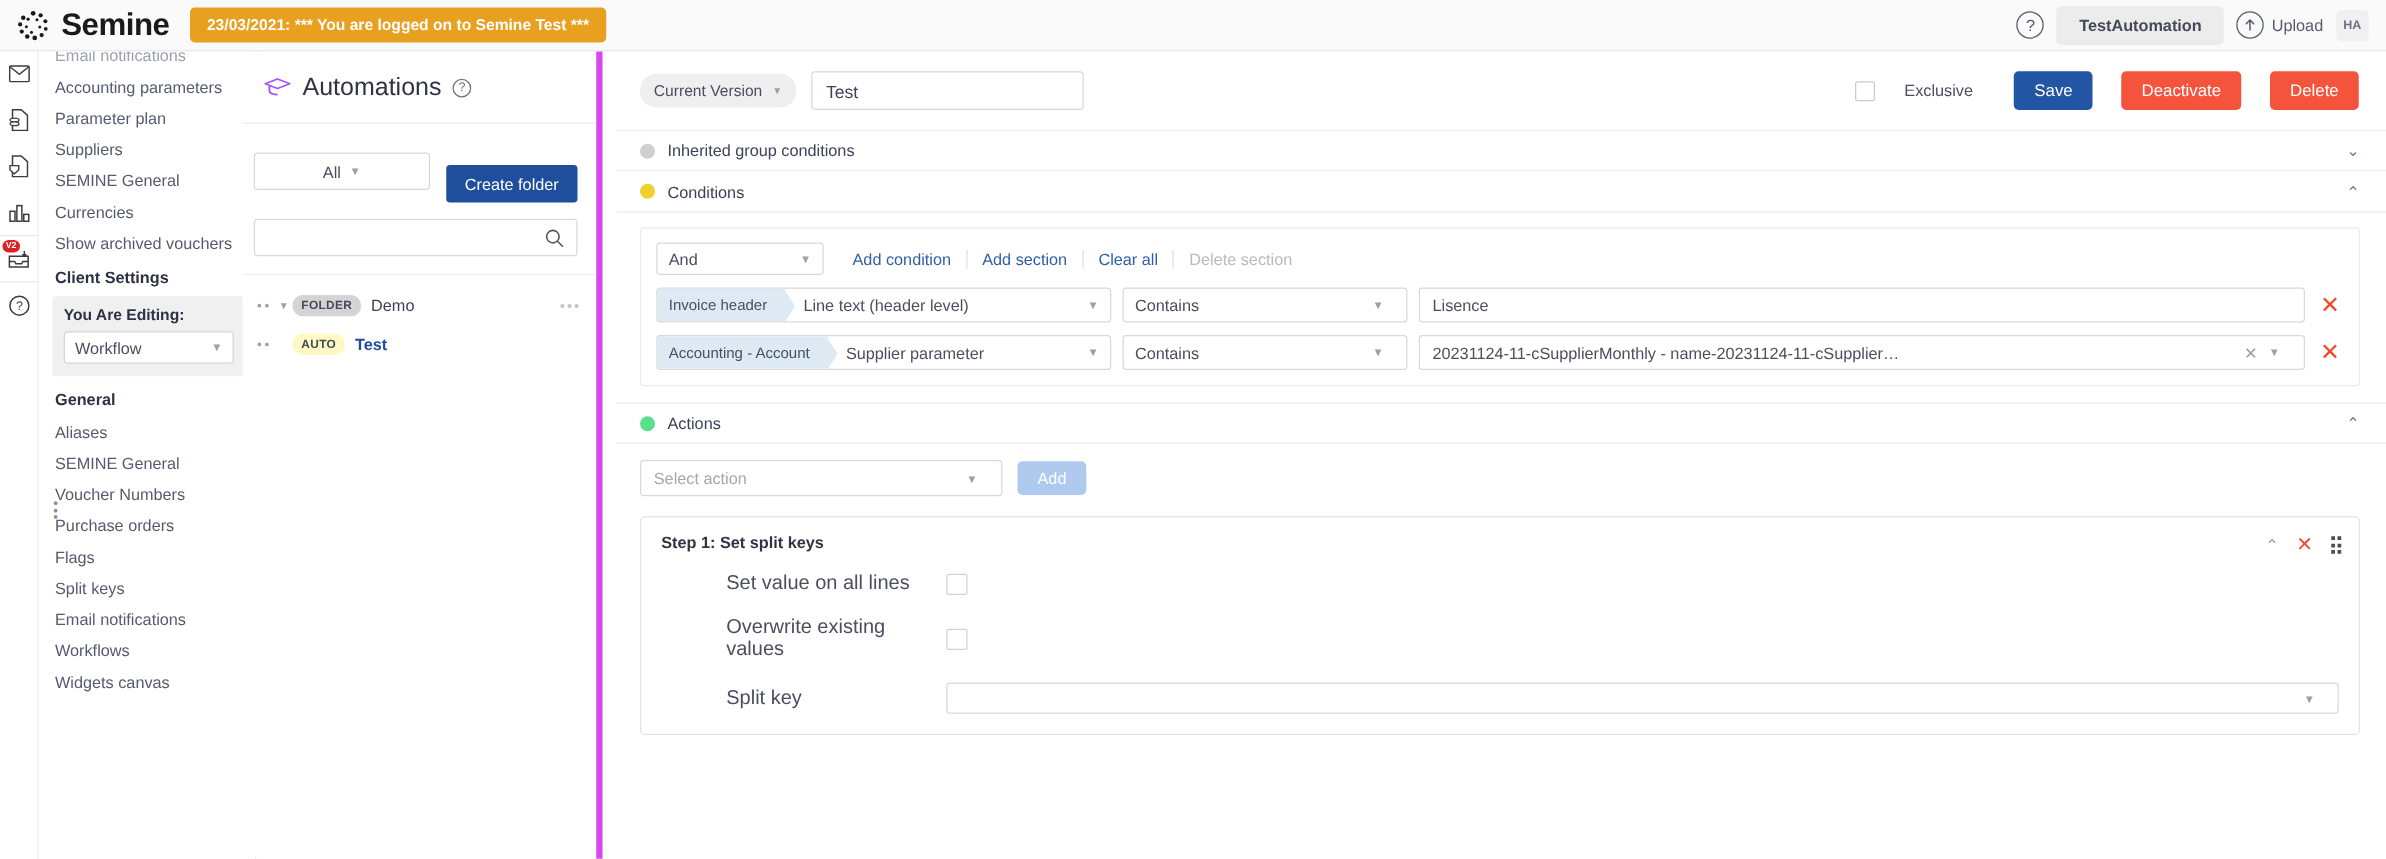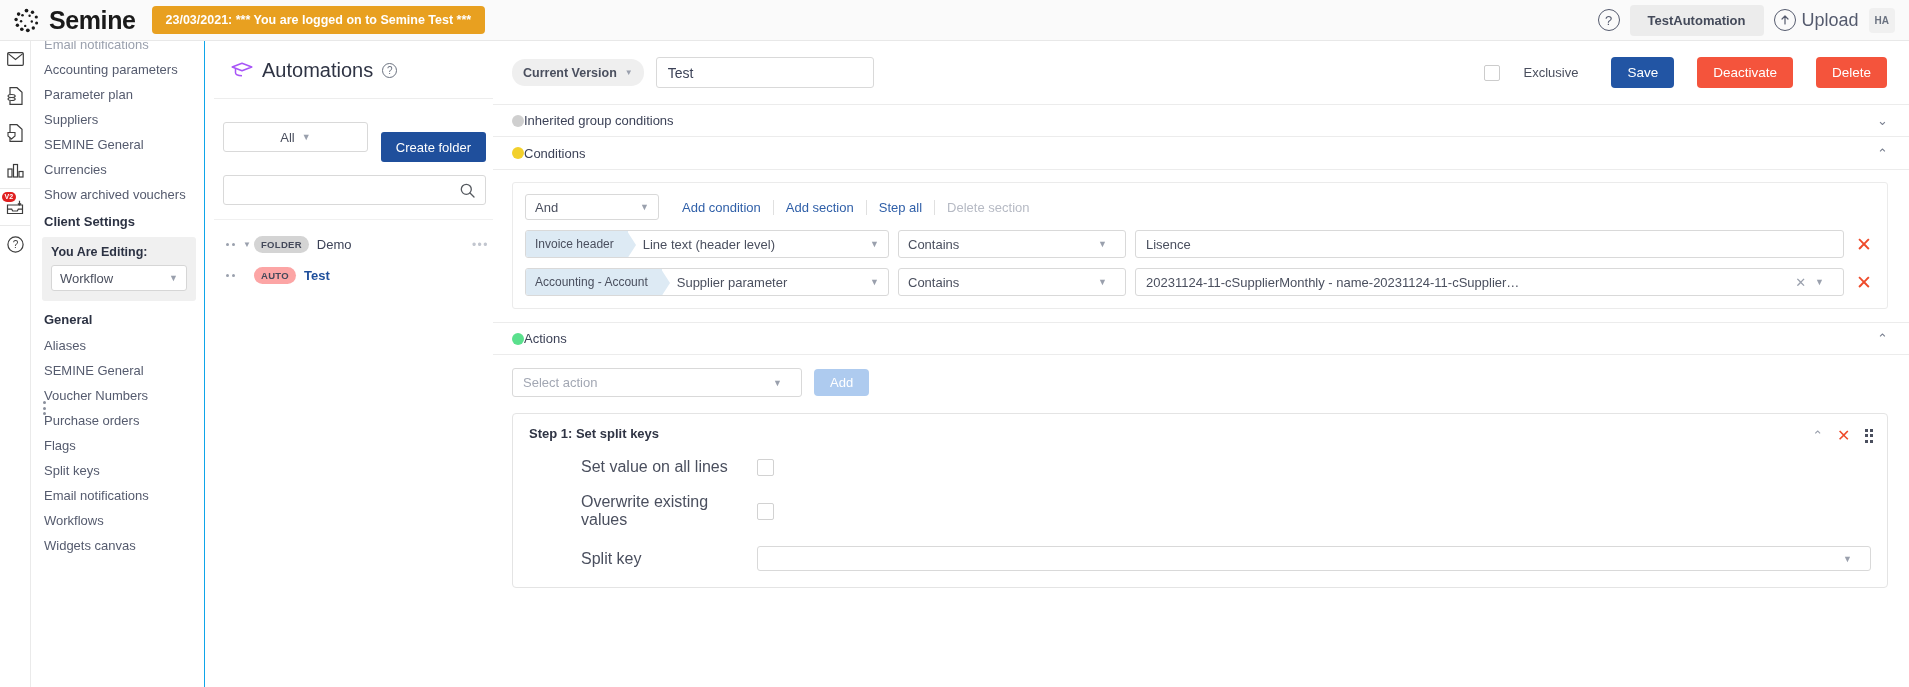--- a/index.html
+++ b/index.html
@@ -46,21 +46,21 @@
     width: 22px; height: 22px; border-radius: 50%;
     border: 1.4px solid #555b6e;
     display: flex; align-items: center; justify-content: center;
     font-size: 13px; color: #555b6e;
   }
   .env-chip {
     background: #ececec; color: #444a5a;
     font-size: 13px; font-weight: bold;
     padding: 8px 18px; border-radius: 4px;
   }
-  .upload-grp { display: flex; align-items: center; gap: 6px; color: #555b6e; font-size: 18px; }
+  .upload-grp { display: flex; align-items: center; gap: 6px; color: #555b6e; font-size: 13px; }
   .avatar-chip {
     background: #f0f0f0; color: #6b7280;
     font-size: 10px; font-weight: bold;
     padding: 7px 6px; border-radius: 4px;
   }
 
   
   .rail {
     position: absolute; top: 41px; left: 0;
     width: 31px; height: 646px;
@@ -117,24 +117,24 @@
   }
   .caret { margin-left: auto; font-size: 9px; color: #9aa0ad; }
   .drag-dots {
     position: absolute; left: 12px; top: 360px;
     display: flex; flex-direction: column; gap: 2.5px;
   }
   .drag-dots i { width: 3px; height: 3px; border-radius: 50%; background: #8a8f9c; display: block; }
 
   
   .auto-panel {
-    position: absolute; top: 41px; left: 214px;
+    position: absolute; top: 41px; left: 194px;
     width: 288px; height: 646px;
     background: #ffffff;
-    border-right: 1px solid #d946ef;
+    border-right: 5px solid #d946ef;
   }
   .auto-title {
     display: flex; align-items: center; gap: 9px;
     padding: 18px 0 16px 17px;
     border-bottom: 1px solid #ededed;
   }
   .auto-title h1 {
     margin: 0; font-size: 20px; font-weight: normal; color: #2f3444;
   }
   .help-ring {
@@ -177,41 +177,41 @@
     font-size: 13px;
   }
   .grip { display: flex; gap: 2.5px; width: 14px; }
   .grip i { width: 3px; height: 3px; border-radius: 50%; background: #9aa0ad; display: block; }
   .tri { color: #9aa0ad; font-size: 8px; width: 14px; text-align: center; }
   .tag {
     border-radius: 9px; font-size: 9.5px; font-weight: bold;
     padding: 3px 7px; letter-spacing: 0.3px;
   }
   .tag-folder { background: #d4d4d4; color: #44495a; }
-  .tag-auto { background: #fca5a5; color: #44495a; }
+  .tag-auto { background: #fef9c3; color: #44495a; }
   .tree-label { margin-left: 8px; color: #3c4257; }
   .tree-label.link { color: #1f4f9c; font-weight: bold; }
   .ellipsis { margin-left: auto; color: #c2c6cf; letter-spacing: 1.5px; font-size: 12px; }
 
   
   .editor {
     position: absolute; top: 41px; left: 493px;
     width: 1416px; height: 646px;
     background: #ffffff;
     overflow: hidden;
   }
   .editor-head {
     display: flex; align-items: center;
     padding: 16px 22px 16px 19px;
     gap: 12px;
   }
   .ver-chip {
     background: #efefef; border-radius: 13px;
     height: 27px; display: flex; align-items: center; gap: 8px;
-    padding: 0 11px; font-size: 12.5px; color: #4a4f5e; font-weight: bold;
+    padding: 0 11px; font-size: 12.5px; color: #4a4f5e;
   }
   .name-input {
     width: 218px; height: 31px;
     border: 1px solid #d9d9d9; border-radius: 3px;
     padding: 0 11px; font-size: 14px;
     font-family: inherit; color: #3c4257; outline: none;
   }
   .head-right { margin-left: auto; display: flex; align-items: center; gap: 23px; }
   .chk {
     width: 16px; height: 16px;
@@ -225,20 +225,21 @@
   }
   .btn-save { background: #2255a4; }
   .btn-deact { background: #f4543c; }
   .btn-del { background: #f4543c; }
 
   .sec-bar {
     display: flex; align-items: center;
     height: 33px; padding: 0 21px 0 19px;
     border-top: 1px solid #ececec;
     border-bottom: 1px solid #ececec;
+    gap: 10px;
   }
   .dot { width: 12px; height: 12px; border-radius: 50%; }
   .dot-grey { background: #cfcfcf; }
   .dot-yellow { background: #f2d02c; }
   .dot-green { background: #5ae08d; }
   .sec-title { font-size: 13px; color: #3c4257; }
   .sec-chev { margin-left: auto; color: #7b8191; font-size: 13px; }
 
   .cond-wrap { padding: 12px 21px 0 19px; }
   .cond-box {
@@ -564,21 +565,21 @@
   <div class="cond-wrap">
     <div class="cond-box">
 
       <div class="cond-toolbar">
         <div class="and-select">
           <span>And</span>
           <span class="caret">▼</span>
         </div>
         <a class="tb-link">Add condition</a>
         <a class="tb-link">Add section</a>
-        <a class="tb-link">Step all</a>
+        <a class="tb-link">Clear all</a>
         <a class="tb-link disabled">Delete section</a>
       </div>
 
       <div class="cond-row">
         <div class="field-select">
           <span class="pill">Invoice header</span>
           <span class="pill-val">Line text (header level)</span>
           <span class="sel-caret">▼</span>
         </div>
         <div class="op-select">

